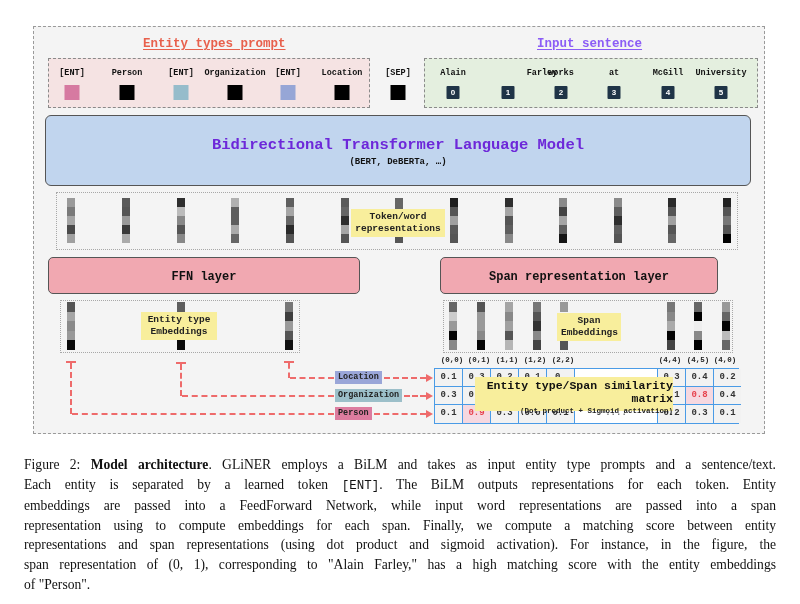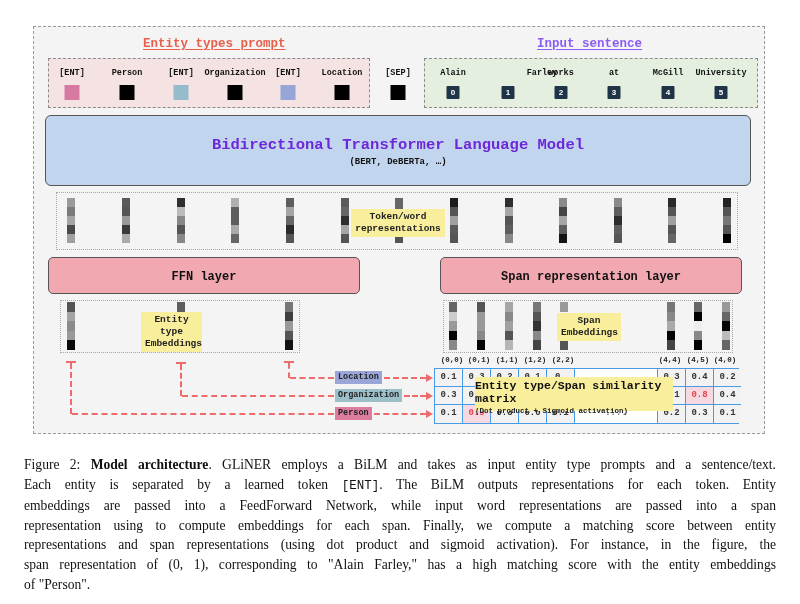--- a/index.html
+++ b/index.html
@@ -16,33 +16,33 @@
   #bilm-title { left:0; width:100%; top:20px; text-align:center; font-size:15.5px; font-weight:bold; color:#6d28d9; }
   #bilm-sub { left:0; width:100%; top:41px; text-align:center; font-size:9px; font-weight:bold; color:#111; }
   .dotted-area { border:1px dotted #a8a8a8; box-sizing:border-box; }
   #tokrep-area { left:56px; top:192px; width:682px; height:58px; }
   .vec { width:8px; display:flex; flex-direction:column; }
   .vec div { width:8px; }
   .yellow-label { background:#f8ee9c; color:#222; font-size:9.5px; font-weight:bold; text-align:center; line-height:12px; padding:2px 4px; box-sizing:border-box; }
   .pink-layer { background:#f1a8b1; border:1px solid #555; border-radius:5px; box-sizing:border-box; }
   .pink-layer span { position:absolute; left:0; width:100%; text-align:center; top:12px; font-size:12px; font-weight:bold; color:#111; }
   #ffn { left:48px; top:257px; width:312px; height:37px; }
-  #spanlayer { left:440px; top:257px; width:302px; height:37px;padding-left:35px; }
+  #spanlayer { left:440px; top:257px; width:278px; height:37px;padding-left:35px; }
   #ent-emb-area { left:60px; top:300px; width:240px; height:53px; }
   #span-emb-area { left:443px; top:300px; width:290px; height:53px; }
   .span-idx { font-size:7.5px; font-weight:bold; color:#222; transform:translateX(-50%); white-space:nowrap; }
   .entity-tag { font-size:8.5px; font-weight:bold; color:#222; padding:1px 3px; line-height:11px; }
   .dash-h { height:0; border-top:2px dashed #ee6b6b; }
   .dash-v { width:0; border-left:2px dashed #ee6b6b; }
   .tee { height:2px; width:10px; background:#ee6b6b; }
   #matrix { left:434px; top:368px; width:305px; height:56px; border:1px solid #4a9be6; box-sizing:border-box; background:#f4f4f4; }
   .cell { position:absolute; height:18px; border-right:1px solid #4a9be6; border-bottom:1px solid #4a9be6; box-sizing:border-box; font-size:9px; font-weight:bold; color:#333; text-align:center; line-height:17px; background:#f2f2f2; }
   .cell.hi { background:#f6d8e0; color:#e6424d; }
   .cell.blank { background:#ffffff; color:#777; }
-  #matrix-overlay { left:475px; top:377px; width:198px; height:34px; background:#f8ee9c; text-align:left; box-sizing:border-box; }
+  #matrix-overlay { left:475px; top:377px; width:198px; height:34px; background:#f8ee9c; text-align:right; box-sizing:border-box; }
   #matrix-overlay .t1 { font-size:11.5px; font-weight:bold; color:#111; margin-top:2px; }
   #matrix-overlay .t2 { font-size:7.5px; font-weight:bold; color:#222; margin-top:2px; }
   #caption { left:24px; top:455px; width:752px; font-family:"Liberation Serif", "DejaVu Serif", serif; font-size:13.6px; line-height:19.6px; color:#111; text-align:justify; }
   #caption .cap-line { display:block; text-align:justify; text-align-last:justify; white-space:nowrap; }
   #caption .cap-line.last { text-align-last:left; }
   #caption .mono { font-family:"Liberation Mono", "DejaVu Sans Mono", monospace; font-size:12.5px; }
   .arrowhead { width:0; height:0; border-top:4px solid transparent; border-bottom:4px solid transparent; border-left:7px solid #ee6b6b; }
 </style>
 </head>
 <body>
@@ -215,21 +215,21 @@
       <div style="height: 9.5px; background: rgb(10, 10, 10);"></div>
     </div>
     <div class="abs vec" style="left: 285px; top: 302px;">
       <div style="height: 9.5px; background: rgb(119, 119, 119);"></div>
       <div style="height: 9.5px; background: rgb(62, 62, 62);"></div>
       <div style="height: 9.5px; background: rgb(154, 154, 154);"></div>
       <div style="height: 9.5px; background: rgb(85, 85, 85);"></div>
       <div style="height: 9.5px; background: rgb(17, 17, 17);"></div>
     </div>
   </div>
-<div class="abs yellow-label" style="left:141px;top:312px;width:61px;">
+<div class="abs yellow-label" style="left:141px;top:312px;width:76px;">
   <div>Entity type</div>
   <div>Embeddings</div>
 </div>
 
 <div id="span-emb-area" class="abs dotted-area"></div>
 <div id="span-vecs">
     <div class="abs vec" style="left: 449px; top: 302px;">
       <div style="height: 9.5px; background: rgb(102, 102, 102);"></div>
       <div style="height: 9.5px; background: rgb(204, 204, 204);"></div>
       <div style="height: 9.5px; background: rgb(153, 153, 153);"></div>

